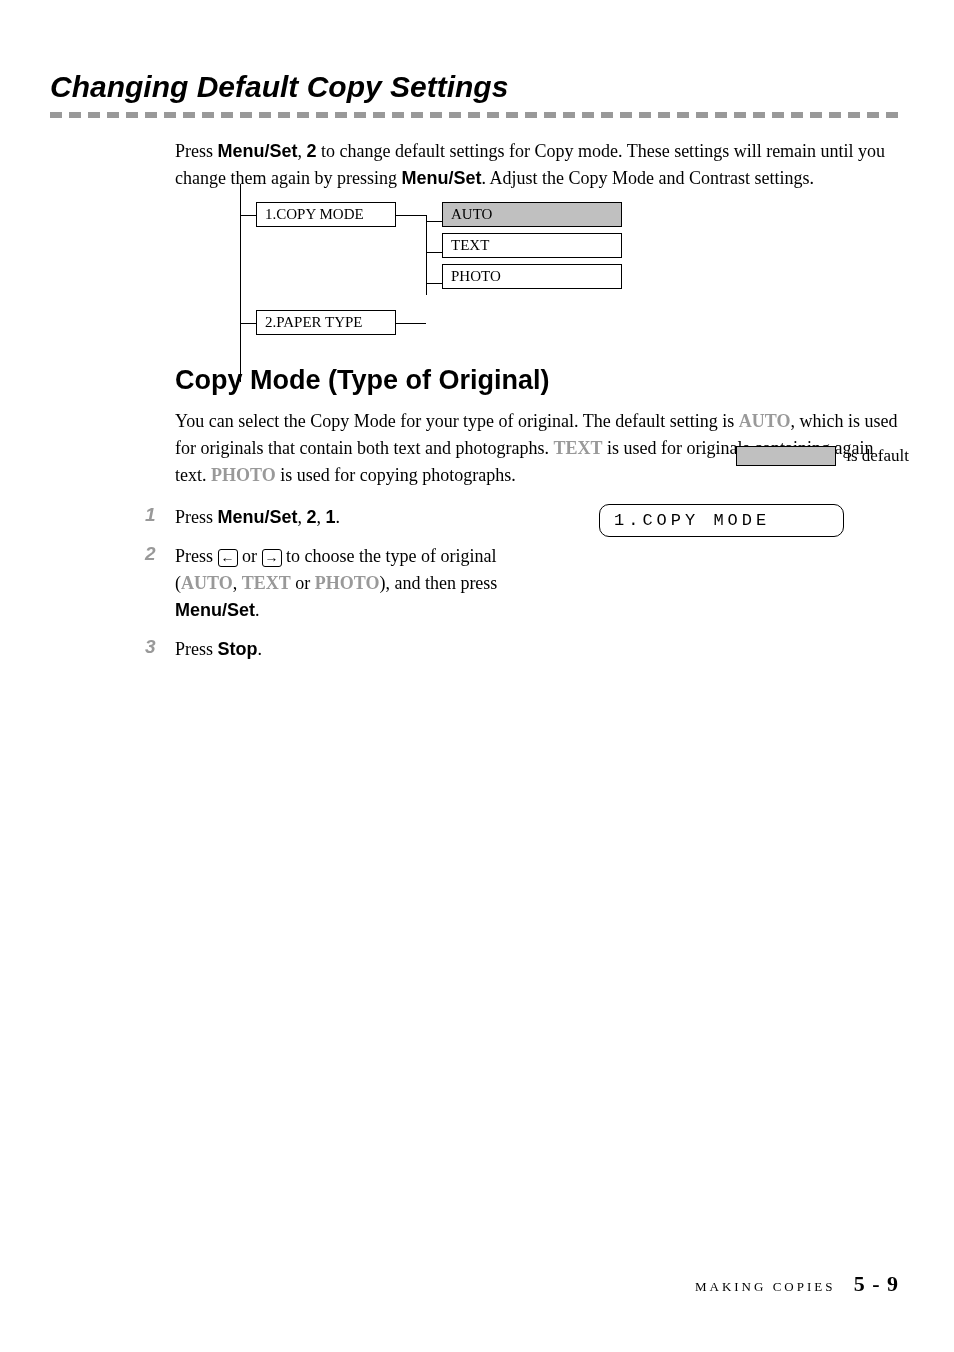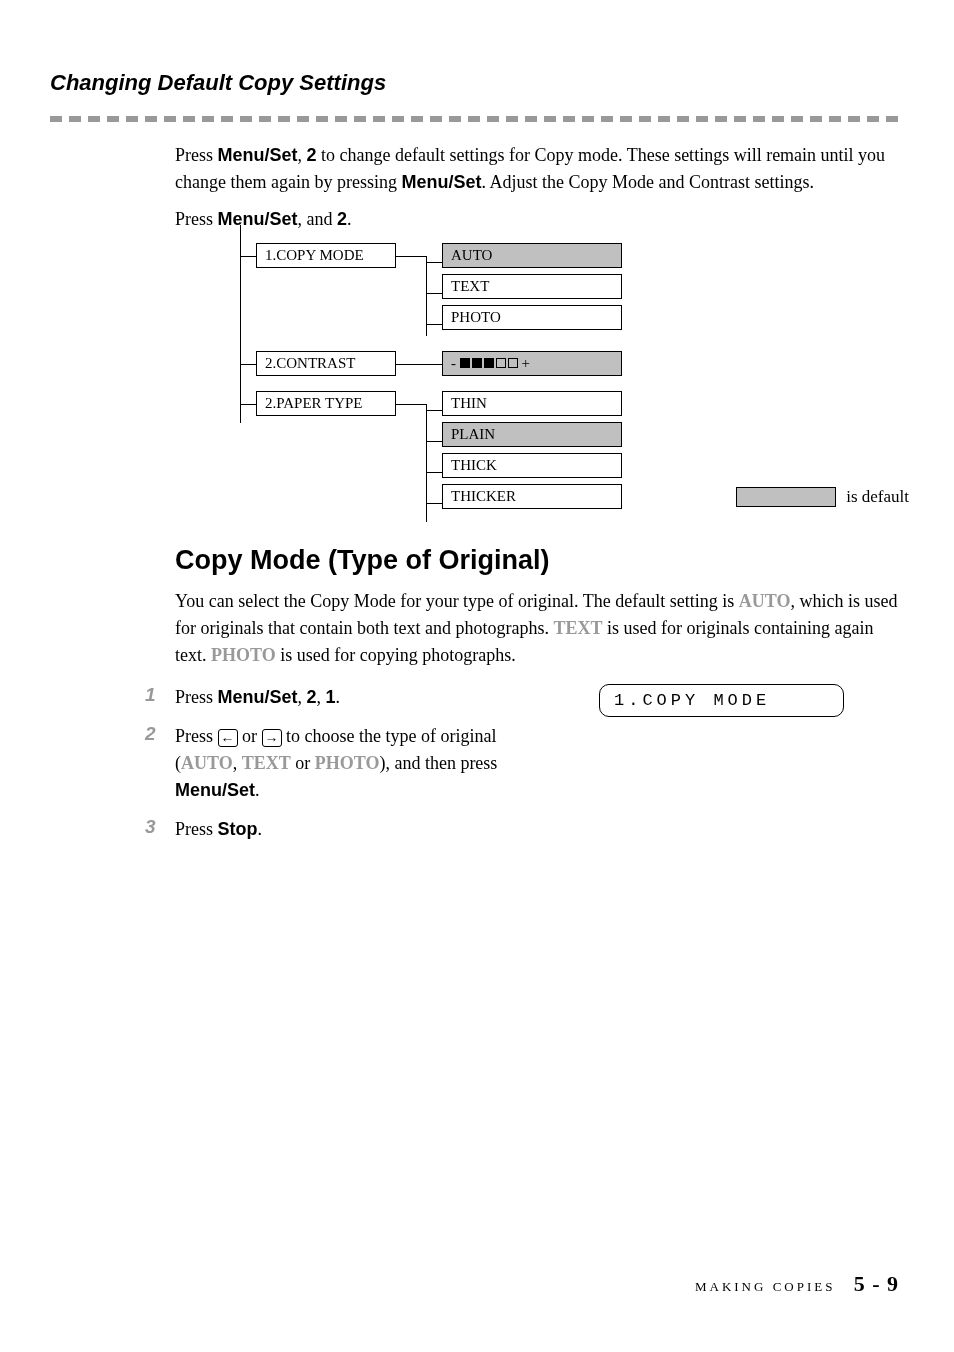--- a/index.html
+++ b/index.html
@@ -9,25 +9,25 @@
     }
     body {
       font-family: Georgia, 'Times New Roman', serif;
       background: #fff;
       width: 954px;
       height: 1352px;
       padding: 70px 50px 50px 50px;
       position: relative;
     }
     .main-heading {
-      font-size: 22px;
+      font-size: 30px;
       font-weight: bold;
       font-style: italic;
       font-family: Arial, Helvetica, sans-serif;
-      margin-bottom: 20px;
+      margin-bottom: 8px;
     }
     .dashed-line {
       border: none;
       height: 6px;
       background-image: repeating-linear-gradient(to right, #999 0, #999 12px, transparent 12px, transparent 19px);
       margin-bottom: 20px;
     }
     .content-block {
       margin-left: 125px;
       margin-right: 0;
@@ -212,23 +212,20 @@
 <h1 class="main-heading">Changing Default Copy Settings</h1>
 <hr class="dashed-line">
 
 <div class="content-block">
   <p class="para">
     <span>Press </span><span class="bold">Menu/Set</span><span>, </span><span class="bold">2</span><span> to change default settings for Copy mode. These settings will remain until you change them again by pressing </span><span class="bold">Menu/Set</span><span>. Adjust the Copy Mode and Contrast settings.</span>
   </p>
 
 
 
-  <p class="para">
-    <span>Press </span><span class="bold">Menu/Set</span><span>, and </span><span class="bold">2</span><span>.</span>
-  </p>
 
   <div class="tree-container">
     <div class="tree-root-line"></div>
 
     <div class="legend-row">
       <span class="legend-box"></span>
       <span>is default</span>
     </div>
 
     <div class="tree-group">
@@ -249,65 +246,26 @@
             </div>
             <div class="option-row">
               <div class="h-connect" style="width:16px"></div>
               <div class="tree-option-box">PHOTO</div>
             </div>
           </div>
         </div>
       </div>
     </div>
 
-    <div class="tree-group">
-      <div class="tree-row">
-        <div class="h-connect" style="width:16px"></div>
-        <div class="tree-item-box">2.CONTRAST</div>
-        <div class="h-connect" style="width:46px"></div>
-        <div class="tree-option-box default-option">
-          <span>- </span>
-          <span class="contrast-squares">
-            <span class="sq filled"></span>
-              <span class="sq filled"></span>
-              <span class="sq filled"></span>
-              <span class="sq"></span>
-              <span class="sq"></span>
-          </span>
-          <span> +</span>
-        </div>
-      </div>
-    </div>
 
     <div class="tree-group">
       <div class="tree-row">
         <div class="h-connect" style="width:16px"></div>
         <div class="tree-item-box">2.PAPER TYPE</div>
         <div class="h-connect"></div>
-        <div style="position:relative;">
-          <div class="vert-line" style="top:13px;height:118px;left:0;"></div>
-          <div class="option-stack">
-            <div class="option-row">
-              <div class="h-connect" style="width:16px"></div>
-              <div class="tree-option-box">THIN</div>
-            </div>
-            <div class="option-row">
-              <div class="h-connect" style="width:16px"></div>
-              <div class="tree-option-box default-option">PLAIN</div>
-            </div>
-            <div class="option-row">
-              <div class="h-connect" style="width:16px"></div>
-              <div class="tree-option-box">THICK</div>
-            </div>
-            <div class="option-row">
-              <div class="h-connect" style="width:16px"></div>
-              <div class="tree-option-box">THICKER</div>
-            </div>
-          </div>
-        </div>
       </div>
     </div>
   </div>
 
   <h2 class="sub-heading">Copy Mode (Type of Original)</h2>
 
   <p class="para">
     <span>You can select the Copy Mode for your type of original. The default setting is </span><span class="gray-text">AUTO</span><span>, which is used for originals that contain both text and photographs. </span><span class="gray-text">TEXT</span><span> is used for originals containing again text. </span><span class="gray-text">PHOTO</span><span> is used for copying photographs.</span>
   </p>
 

